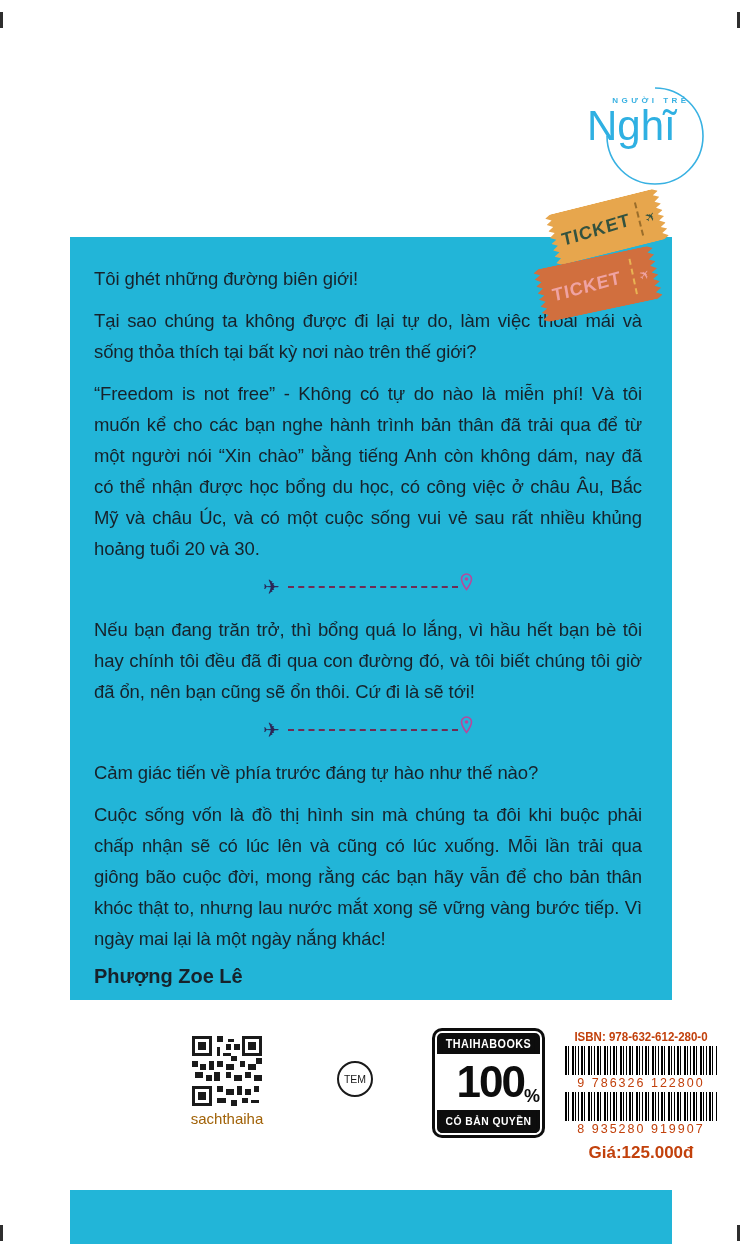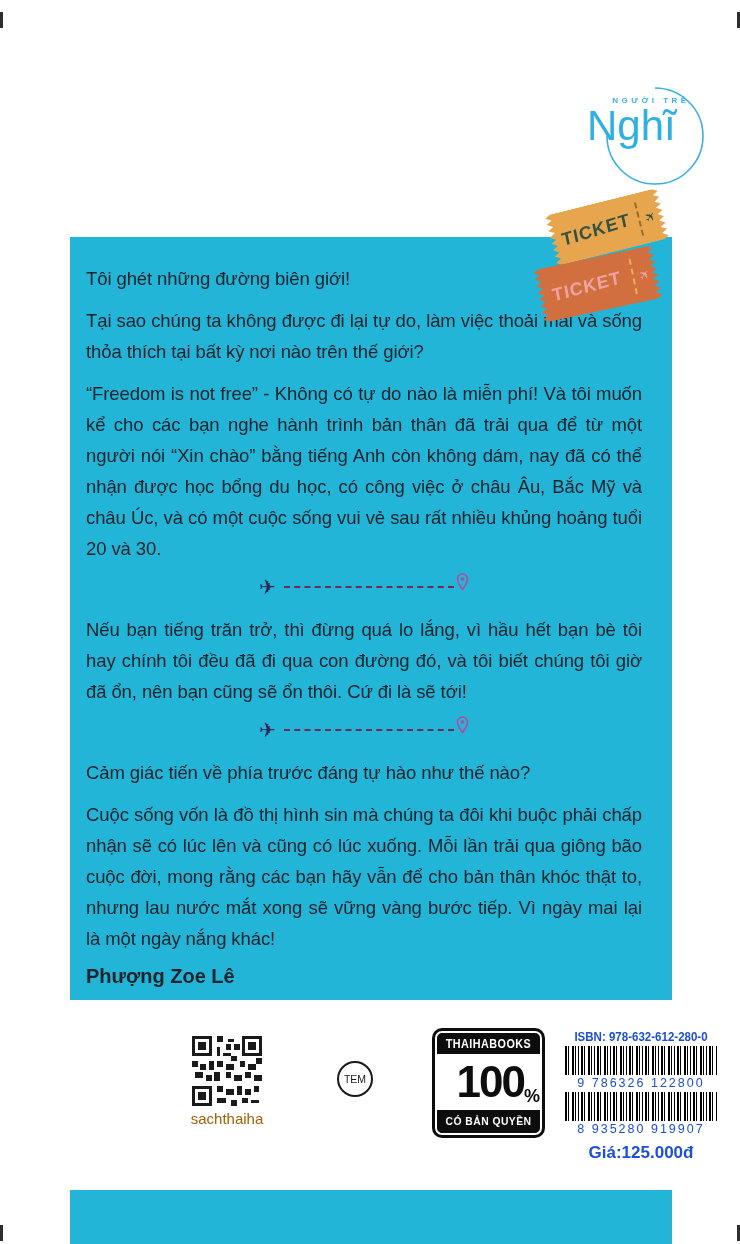--- a/index.html
+++ b/index.html
@@ -32,21 +32,21 @@
   .ticket1{left:549px;top:201px;width:116px;height:52px;background:#e7a64d;transform:rotate(-14deg);z-index:3;}
   .ticket1 .tk-label{color:#33523f;}
   .ticket1 .tk-plane{color:#33523f;}
   .ticket2{left:537px;top:257px;width:122px;height:54px;background:#d16f3e;transform:rotate(-12deg);z-index:4;}
   .ticket2 .tk-label{color:#efa3a3;}
   .ticket2 .tk-perf{border-left-color:#e8b353;}
   .ticket2 .tk-plane{color:#efa3a3;}
 
   
   .blurb{position:absolute;left:70px;top:237px;width:602px;height:763px;background:#22b5d8;
-        box-sizing:border-box;padding:26px 30px 0 16px;color:#17222b;z-index:1;}
+        box-sizing:border-box;padding:26px 30px 0 24px;color:#17222b;z-index:1;}
   .blurb p{margin:0 0 11px 0;font-size:18.5px;line-height:31px;letter-spacing:-0.1px;}
   .blurb p.justify{text-align:justify;}
   .divider{display:flex;align-items:center;justify-content:center;margin:8px 0 15px 0;height:24px;}
   .divider .plane{font-size:20px;color:#2c2756;margin-right:8px;line-height:1;}
   .divider .dashes{width:170px;border-top:2px dashed #6e2c54;}
   .divider .pin{margin-left:2px;margin-top:-10px;}
   .signature{font-weight:bold;font-size:20px;margin-top:4px;padding-right:2px;}
 
   
   .qr{position:absolute;left:192px;top:1036px;width:70px;height:70px;}
@@ -58,21 +58,21 @@
   .badge-inner{position:absolute;left:3px;top:3px;right:3px;bottom:3px;border:2px solid #ffffff;border-radius:7px;
         display:flex;flex-direction:column;overflow:hidden;}
   .badge-brand{background:#0d0d0d;color:#ffffff;text-align:center;font-weight:bold;font-size:12px;
         padding:4px 0 3px 0;transform:scaleX(0.9);letter-spacing:0.5px;}
   .badge-mid{flex:1;background:#ffffff;color:#0d0d0d;display:flex;align-items:center;justify-content:flex-end;font-weight:800;}
   .badge-100{font-size:44px;line-height:1;letter-spacing:-2px;}
   .badge-pct{font-size:18px;align-self:flex-end;margin-bottom:3px;}
   .badge-caption{background:#0d0d0d;color:#ffffff;text-align:center;font-weight:bold;font-size:11px;
         padding:5px 0 6px 0;transform:scaleX(0.94);letter-spacing:0.5px;}
 
-  .barcode-block{position:absolute;left:556px;top:1030px;width:170px;text-align:center;color:#1d4ed8;}
+  .barcode-block{position:absolute;left:556px;top:1030px;width:170px;text-align:center;color:#c2410c;}
   .isbn{font-size:12px;font-weight:bold;transform:scaleX(0.96);white-space:nowrap;}
   .bars{width:152px;height:29px;margin:2px auto 0 auto;
         background:repeating-linear-gradient(90deg,#000 0 2px,#fff 2px 3px,#000 3px 4px,#fff 4px 7px,#000 7px 9px,#fff 9px 10px,#000 10px 11px,#fff 11px 13px,#000 13px 14px,#fff 14px 16px);}
   .bc-digits{font-size:12.5px;letter-spacing:2px;margin-top:1px;white-space:nowrap;}
   .price{font-size:17px;font-weight:600;margin-top:7px;letter-spacing:0px;}
 
   
   .bottom-strip{position:absolute;left:70px;top:1190px;width:602px;height:54px;background:#22b5d8;}
 </style>
 </head>
@@ -111,21 +111,21 @@
 
     <div class="divider">
       <span class="plane">✈</span>
       <span class="dashes"></span>
       <svg class="pin" width="13" height="18" viewBox="0 0 13 18">
         <path d="M6.5 1a5 5 0 0 1 5 5c0 3.6-5 10.5-5 10.5S1.5 9.6 1.5 6a5 5 0 0 1 5-5z" fill="none" stroke="#b8489c" stroke-width="1.6"></path>
         <circle cx="6.5" cy="6" r="1.8" fill="#b8489c"></circle>
       </svg>
     </div>
 
-    <p class="justify">Nếu bạn tiếng trăn trở, thì đừng quá lo lắng, vì hầu hết bạn bè tôi hay chính tôi đều đã đi qua con đường đó, và tôi biết chúng tôi giờ đã ổn, nên bạn cũng sẽ ổn thôi. Cứ đi là sẽ tới!</p>
+    <p class="justify">Nếu bạn đang trăn trở, thì bổng quá lo lắng, vì hầu hết bạn bè tôi hay chính tôi đều đã đi qua con đường đó, và tôi biết chúng tôi giờ đã ổn, nên bạn cũng sẽ ổn thôi. Cứ đi là sẽ tới!</p>
 
     <div class="divider">
       <span class="plane">✈</span>
       <span class="dashes"></span>
       <svg class="pin" width="13" height="18" viewBox="0 0 13 18">
         <path d="M6.5 1a5 5 0 0 1 5 5c0 3.6-5 10.5-5 10.5S1.5 9.6 1.5 6a5 5 0 0 1 5-5z" fill="none" stroke="#b8489c" stroke-width="1.6"></path>
         <circle cx="6.5" cy="6" r="1.8" fill="#b8489c"></circle>
       </svg>
     </div>
 

